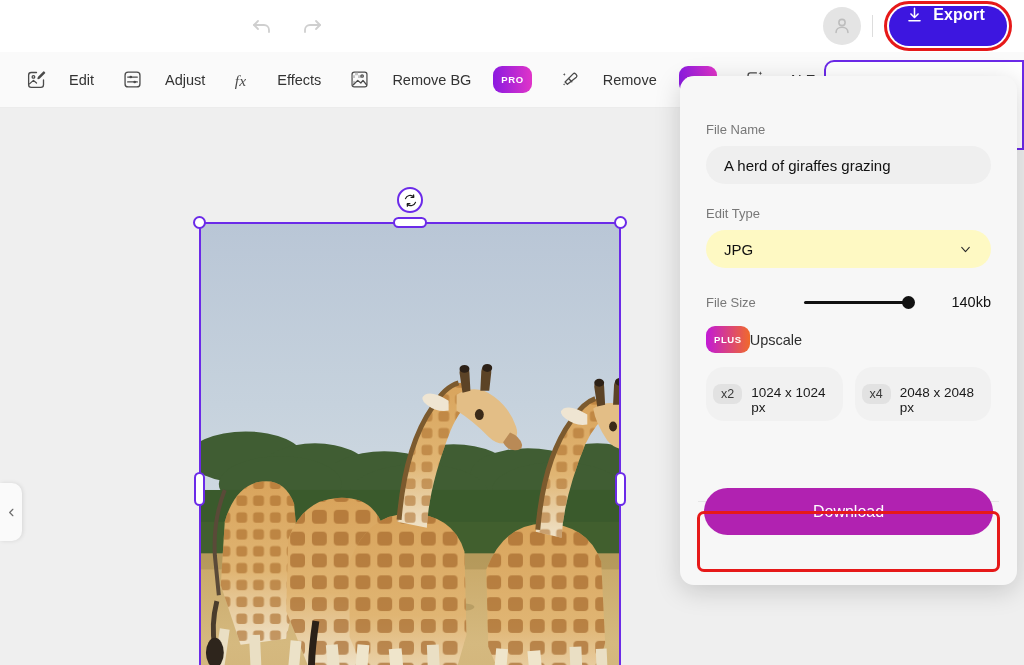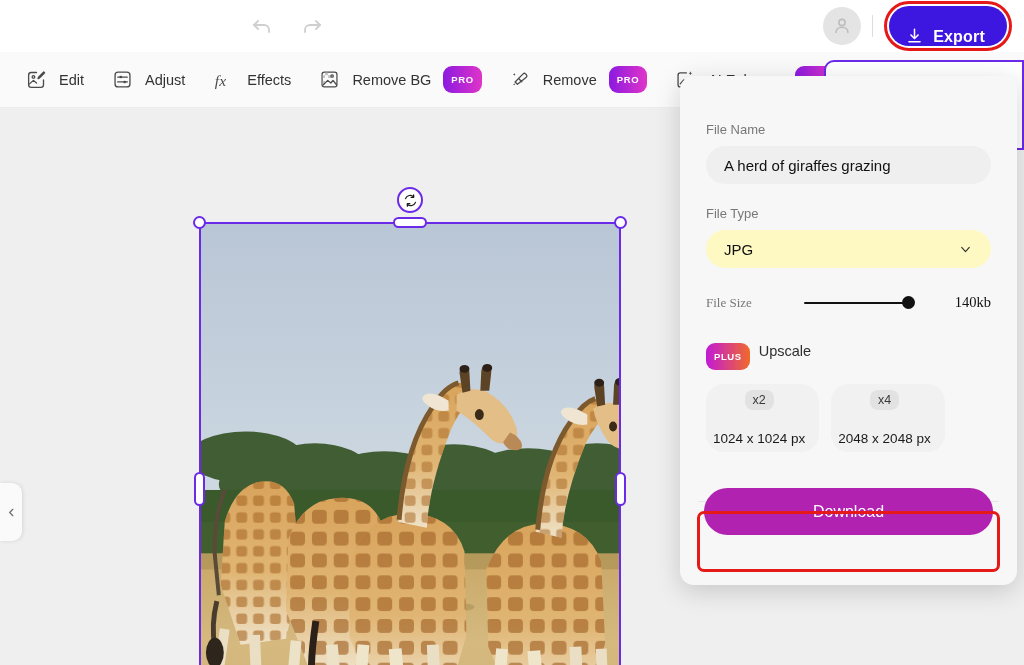--- a/index.html
+++ b/index.html
@@ -32,33 +32,33 @@
   }
   .vdiv { width: 1px; height: 22px; background: #dddddd; }
 
   .export-hl {
     border: 3px solid #e61919; border-radius: 28px; padding: 2px;
     display: flex; align-items: center; justify-content: center;
   }
   .export-btn {
     background: #3d16e0; color: #fff; border: none; cursor: pointer;
     height: 40px; padding: 0 22px 0 16px; border-radius: 22px;
-    display: flex; align-items: flex-end; gap: 9px;
+    display: flex; align-items: flex-start; gap: 9px;
     font-size: 16px; font-weight: 700; letter-spacing: .2px;
     font-family: "Liberation Sans", sans-serif;
   }
 
   
   .toolbar {
     position: absolute; left: 0; top: 52px; width: 1024px; height: 56px;
     background: #fafafa; display: flex; align-items: center;
     padding-left: 16px; gap: 8px; border-bottom: 1px solid #ececec;
   }
   .tool {
-    display: flex; align-items: center; gap: 12px;
+    display: flex; align-items: center; gap: 22px;
     padding: 7px 10px; border-radius: 8px; cursor: pointer;
     color: #3b3b3b; font-size: 14.5px; white-space: nowrap;
   }
   .tool .tlabel { font-size: 14.5px; color: #333; }
   .badge {
     display: inline-flex; align-items: center; justify-content: center;
     height: 27px; padding: 0 8px; border-radius: 9px;
     font-size: 9.5px; font-weight: 700; color: #fff; letter-spacing: .6px;
     background: linear-gradient(90deg,#8b1ae0 0%, #e034c8 100%);
   }
@@ -124,43 +124,42 @@
   .gap { height: 22px; }
   .select-wrap { position: relative; }
   .select-box {
     width: 100%; height: 38px; background: #fef9c3; border-radius: 19px;
     display: flex; align-items: center; padding: 0 18px;
     font-size: 15px; color: #111; cursor: pointer;
   }
   .chev { position: absolute; right: 18px; top: 13px; }
 
   .size-row {
-    display: flex; align-items: center; margin-top: 26px; gap: 12px; font-family: Liberation Serif, serif;
+    display: flex; align-items: center; margin-top: 26px; gap: 12px;
   }
   .size-label { font-size: 13px; color: #787878; width: 86px; }
   .slider { position: relative; flex: 1; height: 16px; }
   .track {
     position: absolute; left: 0; right: 18px; top: 7px; height: 2.5px;
     background: #111; border-radius: 2px;
   }
   .thumb {
     position: absolute; right: 12px; top: 1.5px;
     width: 13px; height: 13px; border-radius: 50%; background: #111; cursor: pointer;
   }
   .size-val { font-size: 14.5px; color: #111; width: 52px; text-align: right; }
 
-  .upscale-row { display: flex; align-items: flex-start; gap: 9px; margin-top: 32px; }
+  .upscale-row { display: flex; align-items: center; margin-top: 16px; }
   .upscale-label { font-size: 14.5px; color: #2e2e2e; }
 
   .scale-row { display: flex; gap: 12px; margin-top: 14px; }
   .scale-chip {
     display: flex; align-items: center; gap: 9px;
     background: #f1f1f1; border-radius: 18px; padding: 6px 14px 6px 7px;
     cursor: pointer;
-    flex-direction: column;
   }
   .chip-x {
     background: #e2e2e2; border-radius: 8px; padding: 3px 8px;
     font-size: 12.5px; color: #3a3a3a;
   }
   .chip-dim { font-size: 13.5px; color: #1a1a1a; margin-top: 12px; }
 
   .pop-divider {
     position: absolute; left: 18px; right: 18px; bottom: 83px;
     height: 1px; background: #e6e6e6;
@@ -450,21 +449,21 @@
   <div class="bg-purple-card"></div>
 
   <div class="popover">
     <div class="pop-body">
 
       <div class="field-label">File Name</div>
       <input class="text-input" type="text" value="A herd of giraffes grazing" style="">
 
       <div class="gap"></div>
 
-      <div class="field-label">File Type</div>
+      <div class="field-label">Edit Type</div>
       <div class="select-wrap">
         <div class="select-box">
           <span>JPG</span>
         </div>
         <svg class="chev" width="15" height="13" viewBox="0 0 24 24" fill="none" stroke="#2b2b2b" stroke-width="2" stroke-linecap="round" stroke-linejoin="round">
           <path d="M5 8 L12 16 L19 8"></path>
         </svg>
       </div>
 
       <div class="size-row">

